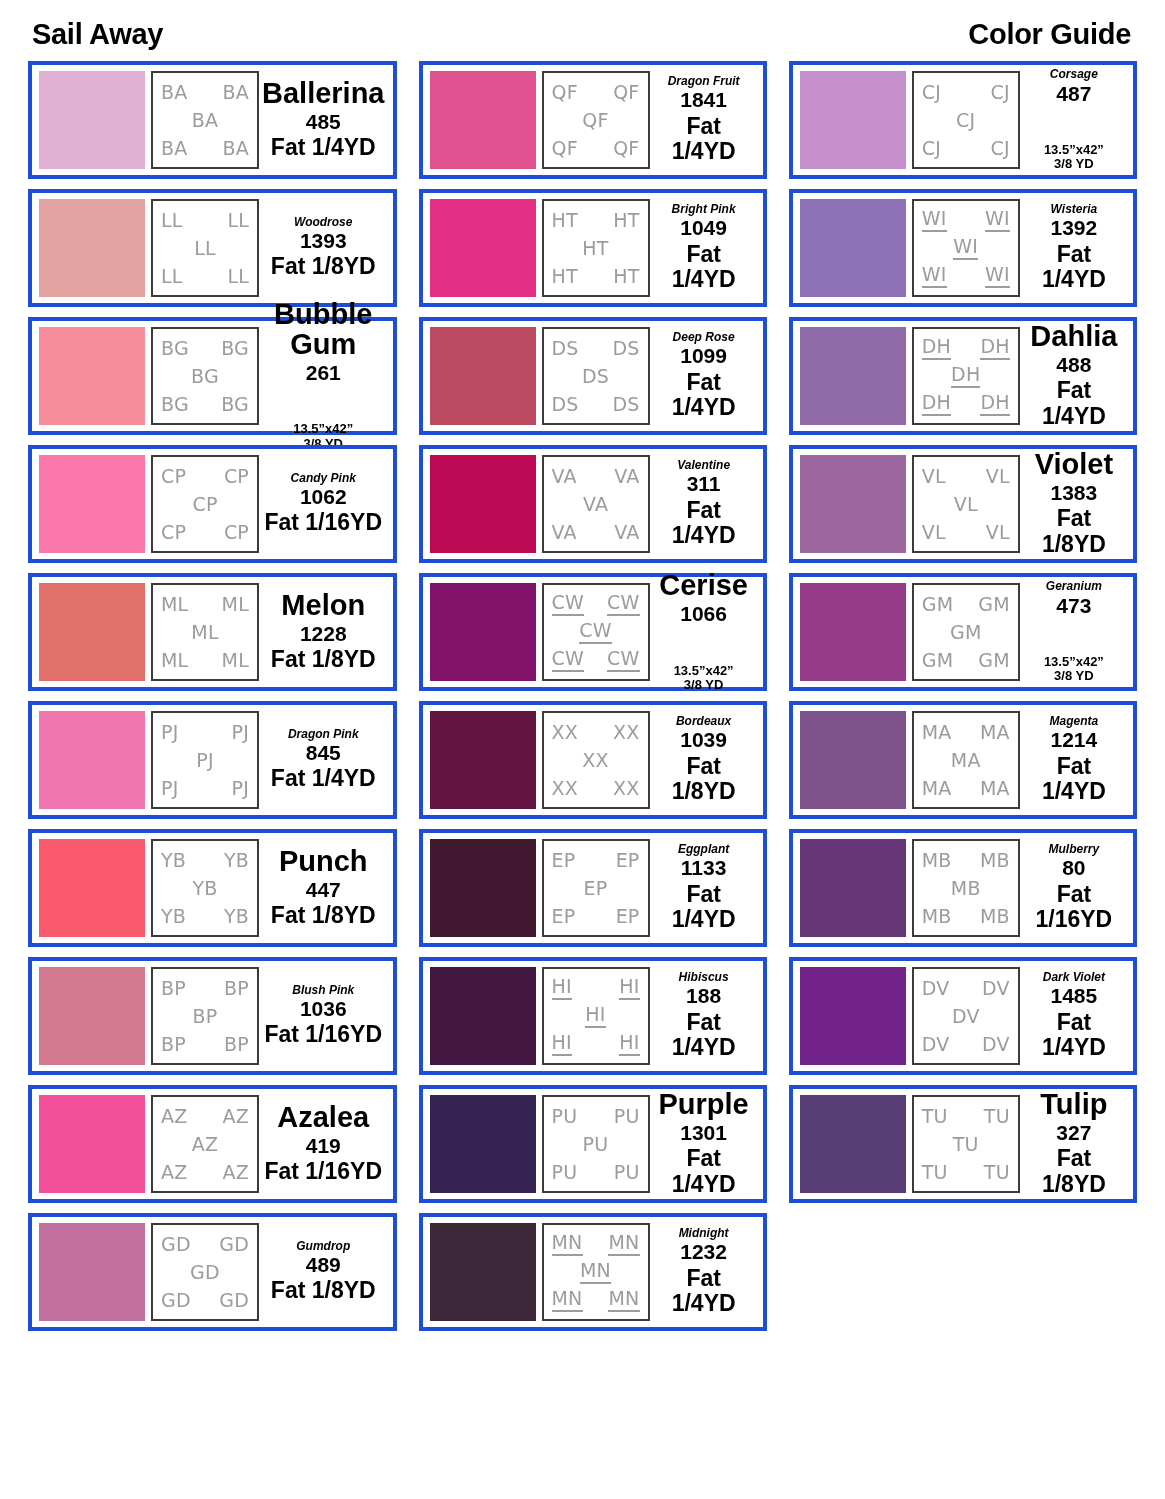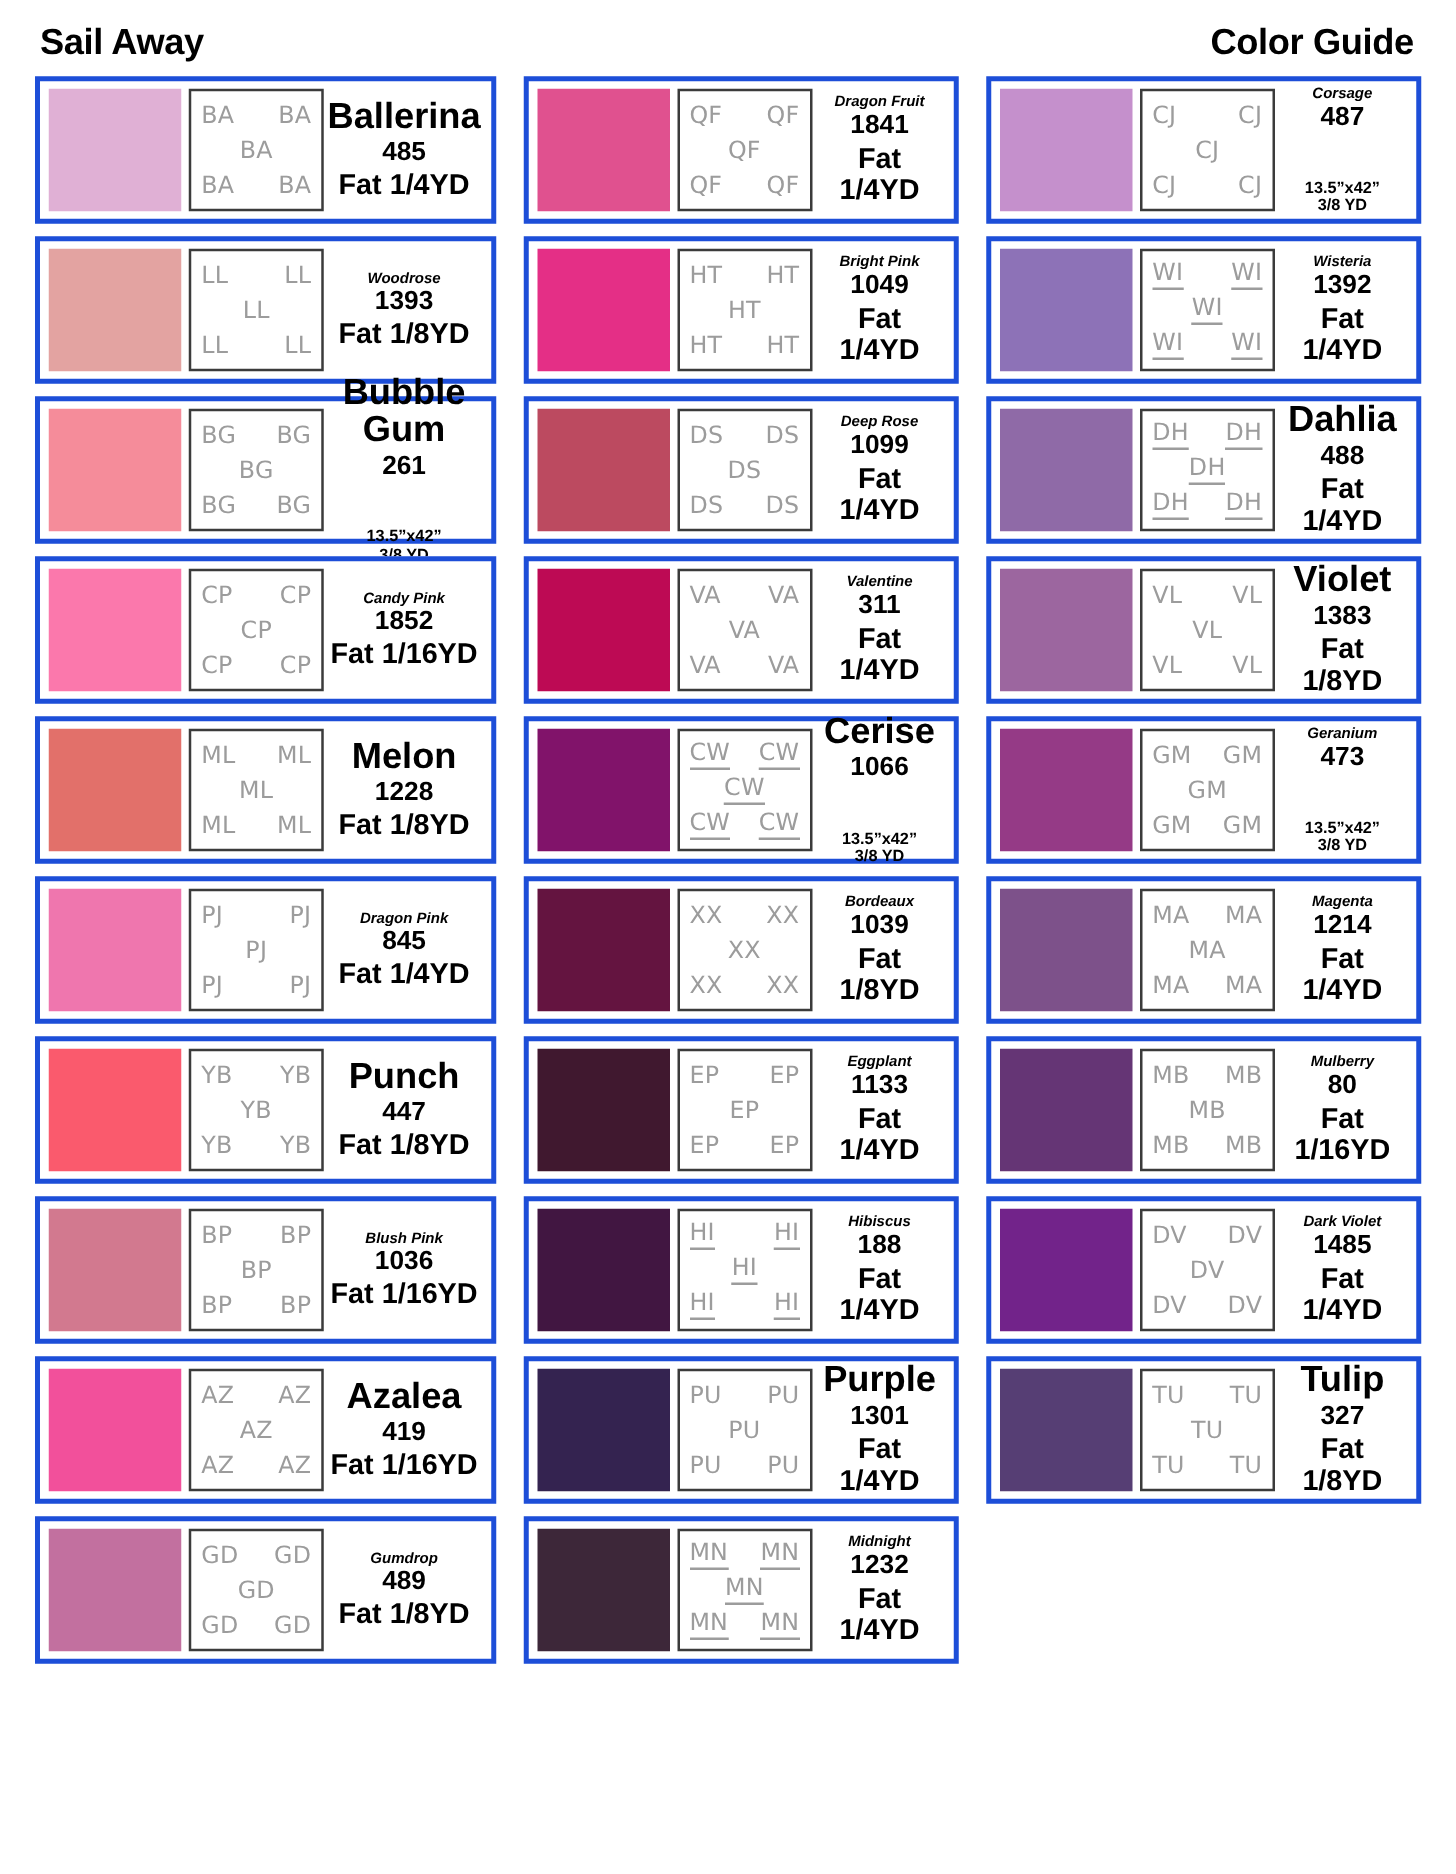--- a/index.html
+++ b/index.html
@@ -221,21 +221,21 @@
             <div class="code-row mid">
               <span class="code">CP</span>
             </div>
             <div class="code-row">
               <span class="code">CP</span>
               <span class="code">CP</span>
             </div>
           </div>
           <div class="info">
             <div class="name s-md">Candy Pink</div>
-            <div class="num s-lg">1852</div>
+            <div class="num s-lg">1062</div>
             <div class="cut s-reg">Fat 1/16YD</div>
           </div>
         </div>
         <div class="card">
           <div class="color-chip" style="background: rgb(226, 112, 106);"></div>
           <div class="code-box">
             <div class="code-row">
               <span class="code">ML</span>
               <span class="code">ML</span>
             </div>

